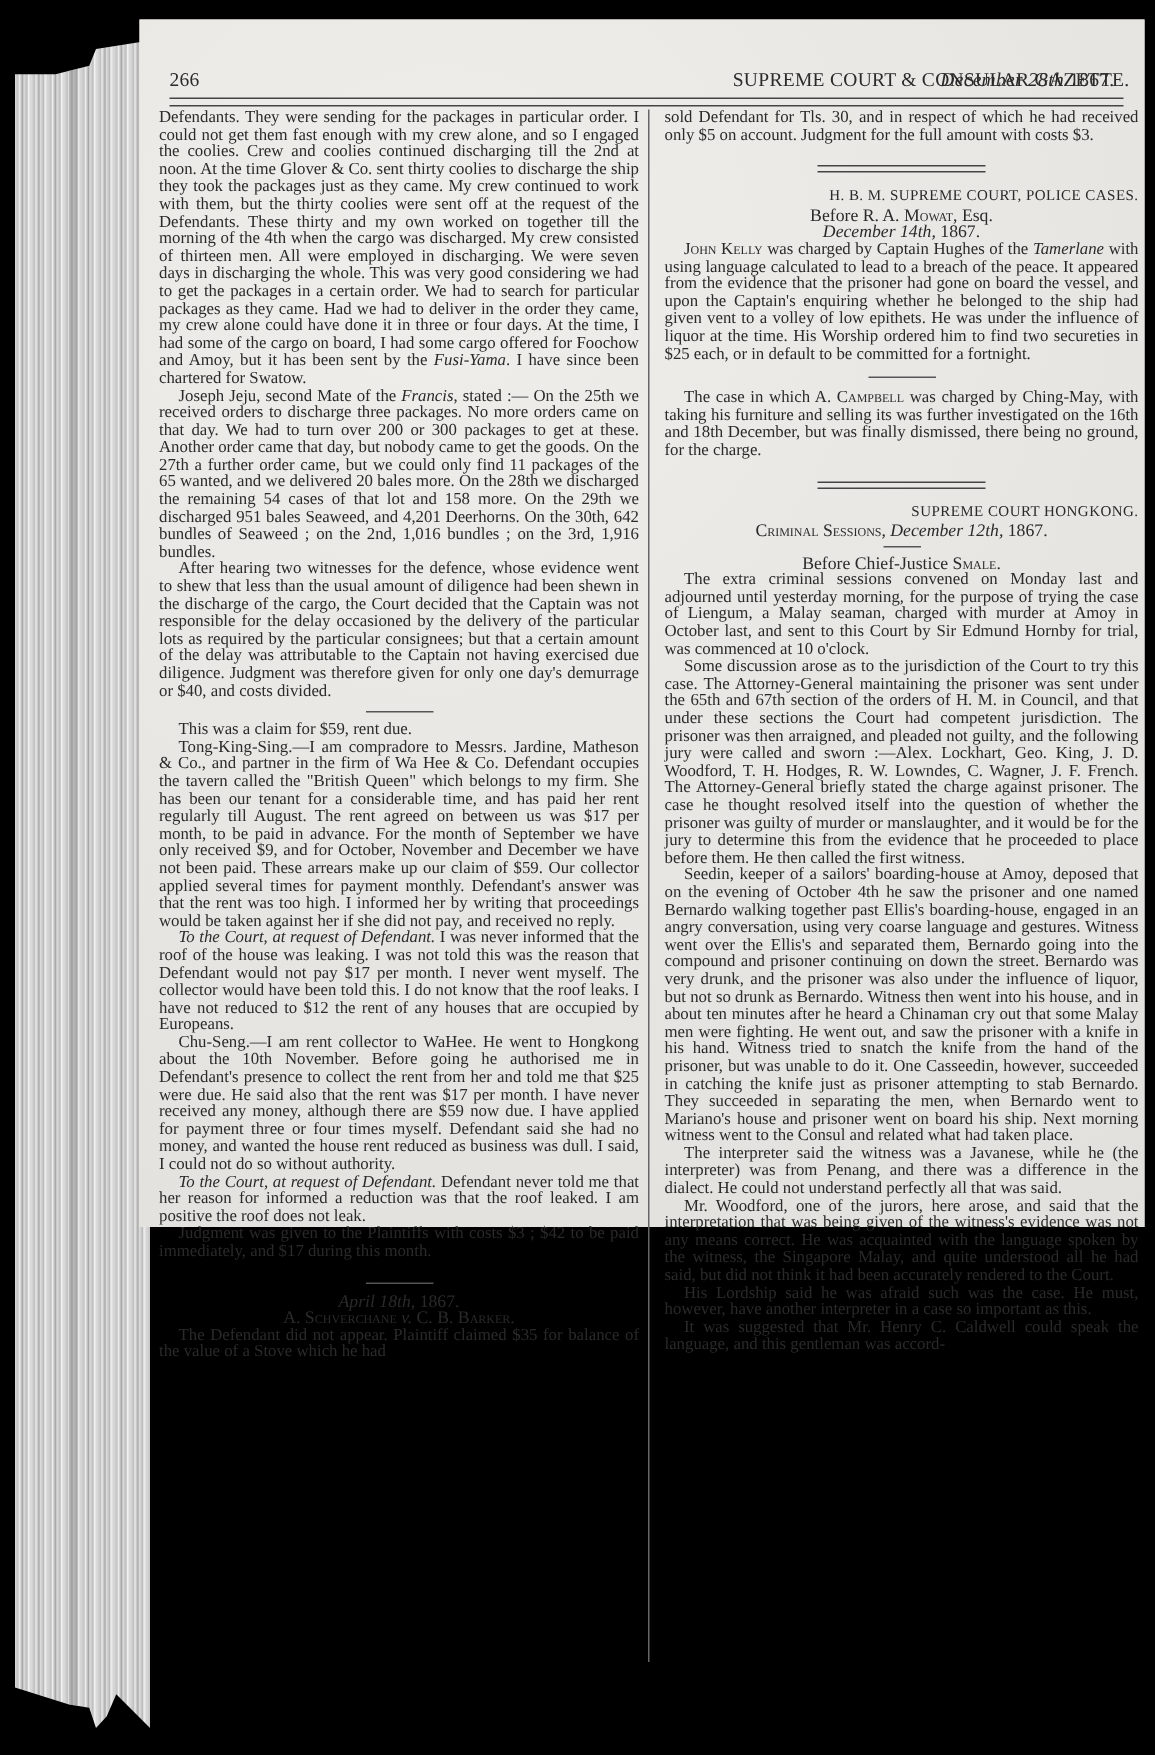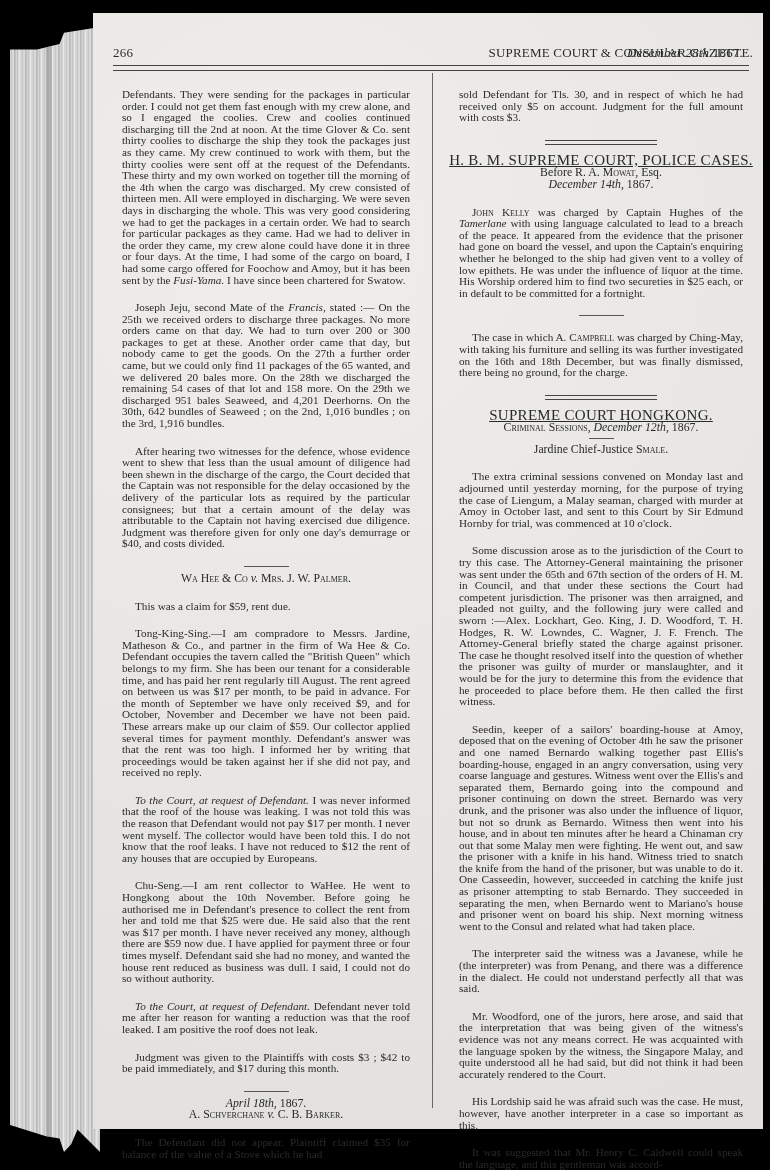--- a/index.html
+++ b/index.html
@@ -11,21 +11,21 @@
     position: absolute; left: 10px; top: 27px; width: 90px; height: 1125px;
     background: repeating-linear-gradient(90deg,
       #d8d8d8 0px, #c2c2c2 2px, #ececec 3px, #a8a8a8 5px, #dcdcdc 6px, #bcbcbc 8px, #f0f0f0 9px, #cfcfcf 11px);
     clip-path: polygon(0 2%, 30% 2%, 55% 1.5%, 60% 0.5%, 100% 0, 100% 100%, 75% 98%, 68% 99.3%, 60% 100%, 55% 98.8%, 40% 98.6%, 0 97.6%);
   }
   .edges::after {
     content: ""; position: absolute; left: 36px; top: 0; width: 6px; height: 100%;
     background: #8f8f8f; opacity: 0.45;
   }
   .page {
-    position: absolute; left: 93px; top: 13px; width: 670px; height: 1116px;
+    position: absolute; left: 93px; top: 13px; width: 670px; height: 805px;
     background: #e9e8e5;
     background-image: radial-gradient(circle at 30% 20%, #efeeeb 0%, #e6e5e1 60%, #e1e0dc 100%);
     color: #2a2a2a;
   }
   .header {
     position: absolute; left: 20px; top: 30px; width: 640px; height: 20px;
     font-size: 13px; letter-spacing: 0.2px;
   }
   .header .pno { position: absolute; left: 0; top: 2px; }
   .header .title { position: absolute; left: 0; right: 0; text-align: right; top: 2px; }
@@ -35,27 +35,27 @@
     position: absolute; left: 20px; top: 52px; width: 636px; height: 4px;
     border-top: 1.5px solid #444; border-bottom: 1px solid #444;
   }
   .col {
     position: absolute; top: 60px; width: 320px;
     font-size: 11.2px; line-height: 11.6px; text-align: justify;
   }
   .col.left { left: 13px; }
   .col.right { left: 350px; width: 316px; }
   .colrule { position: absolute; left: 339px; top: 60px; width: 1px; height: 1035px; background: #666; }
-  p { margin: 16px; text-indent: 13px; }
+  p { margin: 0; text-indent: 13px; }
   p.noindent { text-indent: 0; }
   .sc { font-variant: small-caps; }
   .it { font-style: italic; }
   .short-rule { width: 45px; height: 1px; background: #555; margin: 7px auto 6px auto; }
   .dbl-rule { width: 112px; height: 3px; border-top: 1.5px solid #444; border-bottom: 1px solid #444; margin: 14px auto 10px auto; }
-  .heading { text-align: center; font-size: 15px; letter-spacing: 0.3px; margin: 2px 0 1px 0; text-decoration: underline; }
+  .heading { text-align: right; font-size: 10px; letter-spacing: 0.3px; margin: 2px 0 1px 0; }
   .sub { text-align: center; font-size: 11.8px; }
 </style>
 </head>
 <body>
 
 <div class="edges"></div>
 
 <div class="page">
 
   <div class="header">
@@ -66,26 +66,25 @@
   <div class="rule-double"></div>
 
   <div class="colrule"></div>
 
   <div class="col left">
     <p class="noindent"><span>Defendants. They were sending for the packages in particular order. I could not get them fast enough with my crew alone, and so I engaged the coolies. Crew and coolies continued discharging till the 2nd at noon. At the time Glover &amp; Co. sent thirty coolies to discharge the ship they took the packages just as they came. My crew continued to work with them, but the thirty coolies were sent off at the request of the Defendants. These thirty and my own worked on together till the morning of the 4th when the cargo was discharged. My crew consisted of thirteen men. All were employed in discharging. We were seven days in discharging the whole. This was very good considering we had to get the packages in a certain order. We had to search for particular packages as they came. Had we had to deliver in the order they came, my crew alone could have done it in three or four days. At the time, I had some of the cargo on board, I had some cargo offered for Foochow and Amoy, but it has been sent by the</span> <span class="it">Fusi-Yama</span><span>. I have since been chartered for Swatow.</span></p>
     <p><span>Joseph Jeju, second Mate of the</span> <span class="it">Francis</span><span>, stated :— On the 25th we received orders to discharge three packages. No more orders came on that day. We had to turn over 200 or 300 packages to get at these. Another order came that day, but nobody came to get the goods. On the 27th a further order came, but we could only find 11 packages of the 65 wanted, and we delivered 20 bales more. On the 28th we discharged the remaining 54 cases of that lot and 158 more. On the 29th we discharged 951 bales Seaweed, and 4,201 Deerhorns. On the 30th, 642 bundles of Seaweed ; on the 2nd, 1,016 bundles ; on the 3rd, 1,916 bundles.</span></p>
     <p>After hearing two witnesses for the defence, whose evidence went to shew that less than the usual amount of diligence had been shewn in the discharge of the cargo, the Court decided that the Captain was not responsible for the delay occasioned by the delivery of the particular lots as required by the particular consignees; but that a certain amount of the delay was attributable to the Captain not having exercised due diligence. Judgment was therefore given for only one day's demurrage or $40, and costs divided.</p>
 
     <div class="short-rule"></div>
-    <div class="sub"><span class="sc">Wa Hee &amp; Co</span> <span class="it">v.</span> <span class="sc">Mrs. J. W. Palmer.</span></div>
     <p>This was a claim for $59, rent due.</p>
     <p>Tong-King-Sing.—I am compradore to Messrs. Jardine, Matheson &amp; Co., and partner in the firm of Wa Hee &amp; Co. Defendant occupies the tavern called the "British Queen" which belongs to my firm. She has been our tenant for a considerable time, and has paid her rent regularly till August. The rent agreed on between us was $17 per month, to be paid in advance. For the month of September we have only received $9, and for October, November and December we have not been paid. These arrears make up our claim of $59. Our collector applied several times for payment monthly. Defendant's answer was that the rent was too high. I informed her by writing that proceedings would be taken against her if she did not pay, and received no reply.</p>
     <p><span class="it">To the Court, at request of Defendant.</span><span> I was never informed that the roof of the house was leaking. I was not told this was the reason that Defendant would not pay $17 per month. I never went myself. The collector would have been told this. I do not know that the roof leaks. I have not reduced to $12 the rent of any houses that are occupied by Europeans.</span></p>
     <p>Chu-Seng.—I am rent collector to WaHee. He went to Hongkong about the 10th November. Before going he authorised me in Defendant's presence to collect the rent from her and told me that $25 were due. He said also that the rent was $17 per month. I have never received any money, although there are $59 now due. I have applied for payment three or four times myself. Defendant said she had no money, and wanted the house rent reduced as business was dull. I said, I could not do so without authority.</p>
-    <p><span class="it">To the Court, at request of Defendant.</span><span> Defendant never told me after her reason for wanting a reduction was that the roof leaked. I am positive the roof does not leak.</span></p>
+    <p><span class="it">To the Court, at request of Defendant.</span><span> Defendant never told me that her reason for informed a reduction was that the roof leaked. I am positive the roof does not leak.</span></p>
     <p>Judgment was given to the Plaintiffs with costs $3 ; $42 to be paid immediately, and $17 during this month.</p>
 
     <div class="short-rule" style="margin-top:14px;"></div>
     <div class="sub"><span class="it">April 18th,</span><span> 1867.</span></div>
     <div class="sub"><span class="sc">A. Schverchane</span> <span class="it">v.</span> <span class="sc">C. B. Barker.</span></div>
     <p>The Defendant did not appear. Plaintiff claimed $35 for balance of the value of a Stove which he had</p>
   </div>
 
   <div class="col right">
     <p class="noindent">sold Defendant for Tls. 30, and in respect of which he had received only $5 on account. Judgment for the full amount with costs $3.</p>
@@ -96,21 +95,21 @@
     <div class="sub"><span class="it">December 14th,</span><span> 1867.</span></div>
     <p><span class="sc">John Kelly</span><span> was charged by Captain Hughes of the </span><span class="it">Tamerlane</span><span> with using language calculated to lead to a breach of the peace. It appeared from the evidence that the prisoner had gone on board the vessel, and upon the Captain's enquiring whether he belonged to the ship had given vent to a volley of low epithets. He was under the influence of liquor at the time. His Worship ordered him to find two secureties in $25 each, or in default to be committed for a fortnight.</span></p>
 
     <div class="short-rule" style="margin:9px auto 8px auto;"></div>
     <p><span>The case in which A. </span><span class="sc">Campbell</span><span> was charged by Ching-May, with taking his furniture and selling its was further investigated on the 16th and 18th December, but was finally dismissed, there being no ground, for the charge.</span></p>
 
     <div class="dbl-rule"></div>
     <div class="heading">SUPREME COURT HONGKONG.</div>
     <div class="sub"><span class="sc">Criminal Sessions,</span><span class="it"> December 12th,</span><span> 1867.</span></div>
     <div class="short-rule" style="width:25px;margin:4px auto 5px auto;"></div>
-    <div class="sub"><span>Jardine Chief-Justice</span> <span class="sc">Smale.</span></div>
+    <div class="sub"><span>Before Chief-Justice</span> <span class="sc">Smale.</span></div>
     <p>The extra criminal sessions convened on Monday last and adjourned until yesterday morning, for the purpose of trying the case of Liengum, a Malay seaman, charged with murder at Amoy in October last, and sent to this Court by Sir Edmund Hornby for trial, was commenced at 10 o'clock.</p>
     <p>Some discussion arose as to the jurisdiction of the Court to try this case. The Attorney-General maintaining the prisoner was sent under the 65th and 67th section of the orders of H. M. in Council, and that under these sections the Court had competent jurisdiction. The prisoner was then arraigned, and pleaded not guilty, and the following jury were called and sworn :—Alex. Lockhart, Geo. King, J. D. Woodford, T. H. Hodges, R. W. Lowndes, C. Wagner, J. F. French. The Attorney-General briefly stated the charge against prisoner. The case he thought resolved itself into the question of whether the prisoner was guilty of murder or manslaughter, and it would be for the jury to determine this from the evidence that he proceeded to place before them. He then called the first witness.</p>
     <p>Seedin, keeper of a sailors' boarding-house at Amoy, deposed that on the evening of October 4th he saw the prisoner and one named Bernardo walking together past Ellis's boarding-house, engaged in an angry conversation, using very coarse language and gestures. Witness went over the Ellis's and separated them, Bernardo going into the compound and prisoner continuing on down the street. Bernardo was very drunk, and the prisoner was also under the influence of liquor, but not so drunk as Bernardo. Witness then went into his house, and in about ten minutes after he heard a Chinaman cry out that some Malay men were fighting. He went out, and saw the prisoner with a knife in his hand. Witness tried to snatch the knife from the hand of the prisoner, but was unable to do it. One Casseedin, however, succeeded in catching the knife just as prisoner attempting to stab Bernardo. They succeeded in separating the men, when Bernardo went to Mariano's house and prisoner went on board his ship. Next morning witness went to the Consul and related what had taken place.</p>
     <p>The interpreter said the witness was a Javanese, while he (the interpreter) was from Penang, and there was a difference in the dialect. He could not understand perfectly all that was said.</p>
     <p>Mr. Woodford, one of the jurors, here arose, and said that the interpretation that was being given of the witness's evidence was not any means correct. He was acquainted with the language spoken by the witness, the Singapore Malay, and quite understood all he had said, but did not think it had been accurately rendered to the Court.</p>
     <p>His Lordship said he was afraid such was the case. He must, however, have another interpreter in a case so important as this.</p>
     <p>It was suggested that Mr. Henry C. Caldwell could speak the language, and this gentleman was accord-</p>
   </div>
 </div>
 

